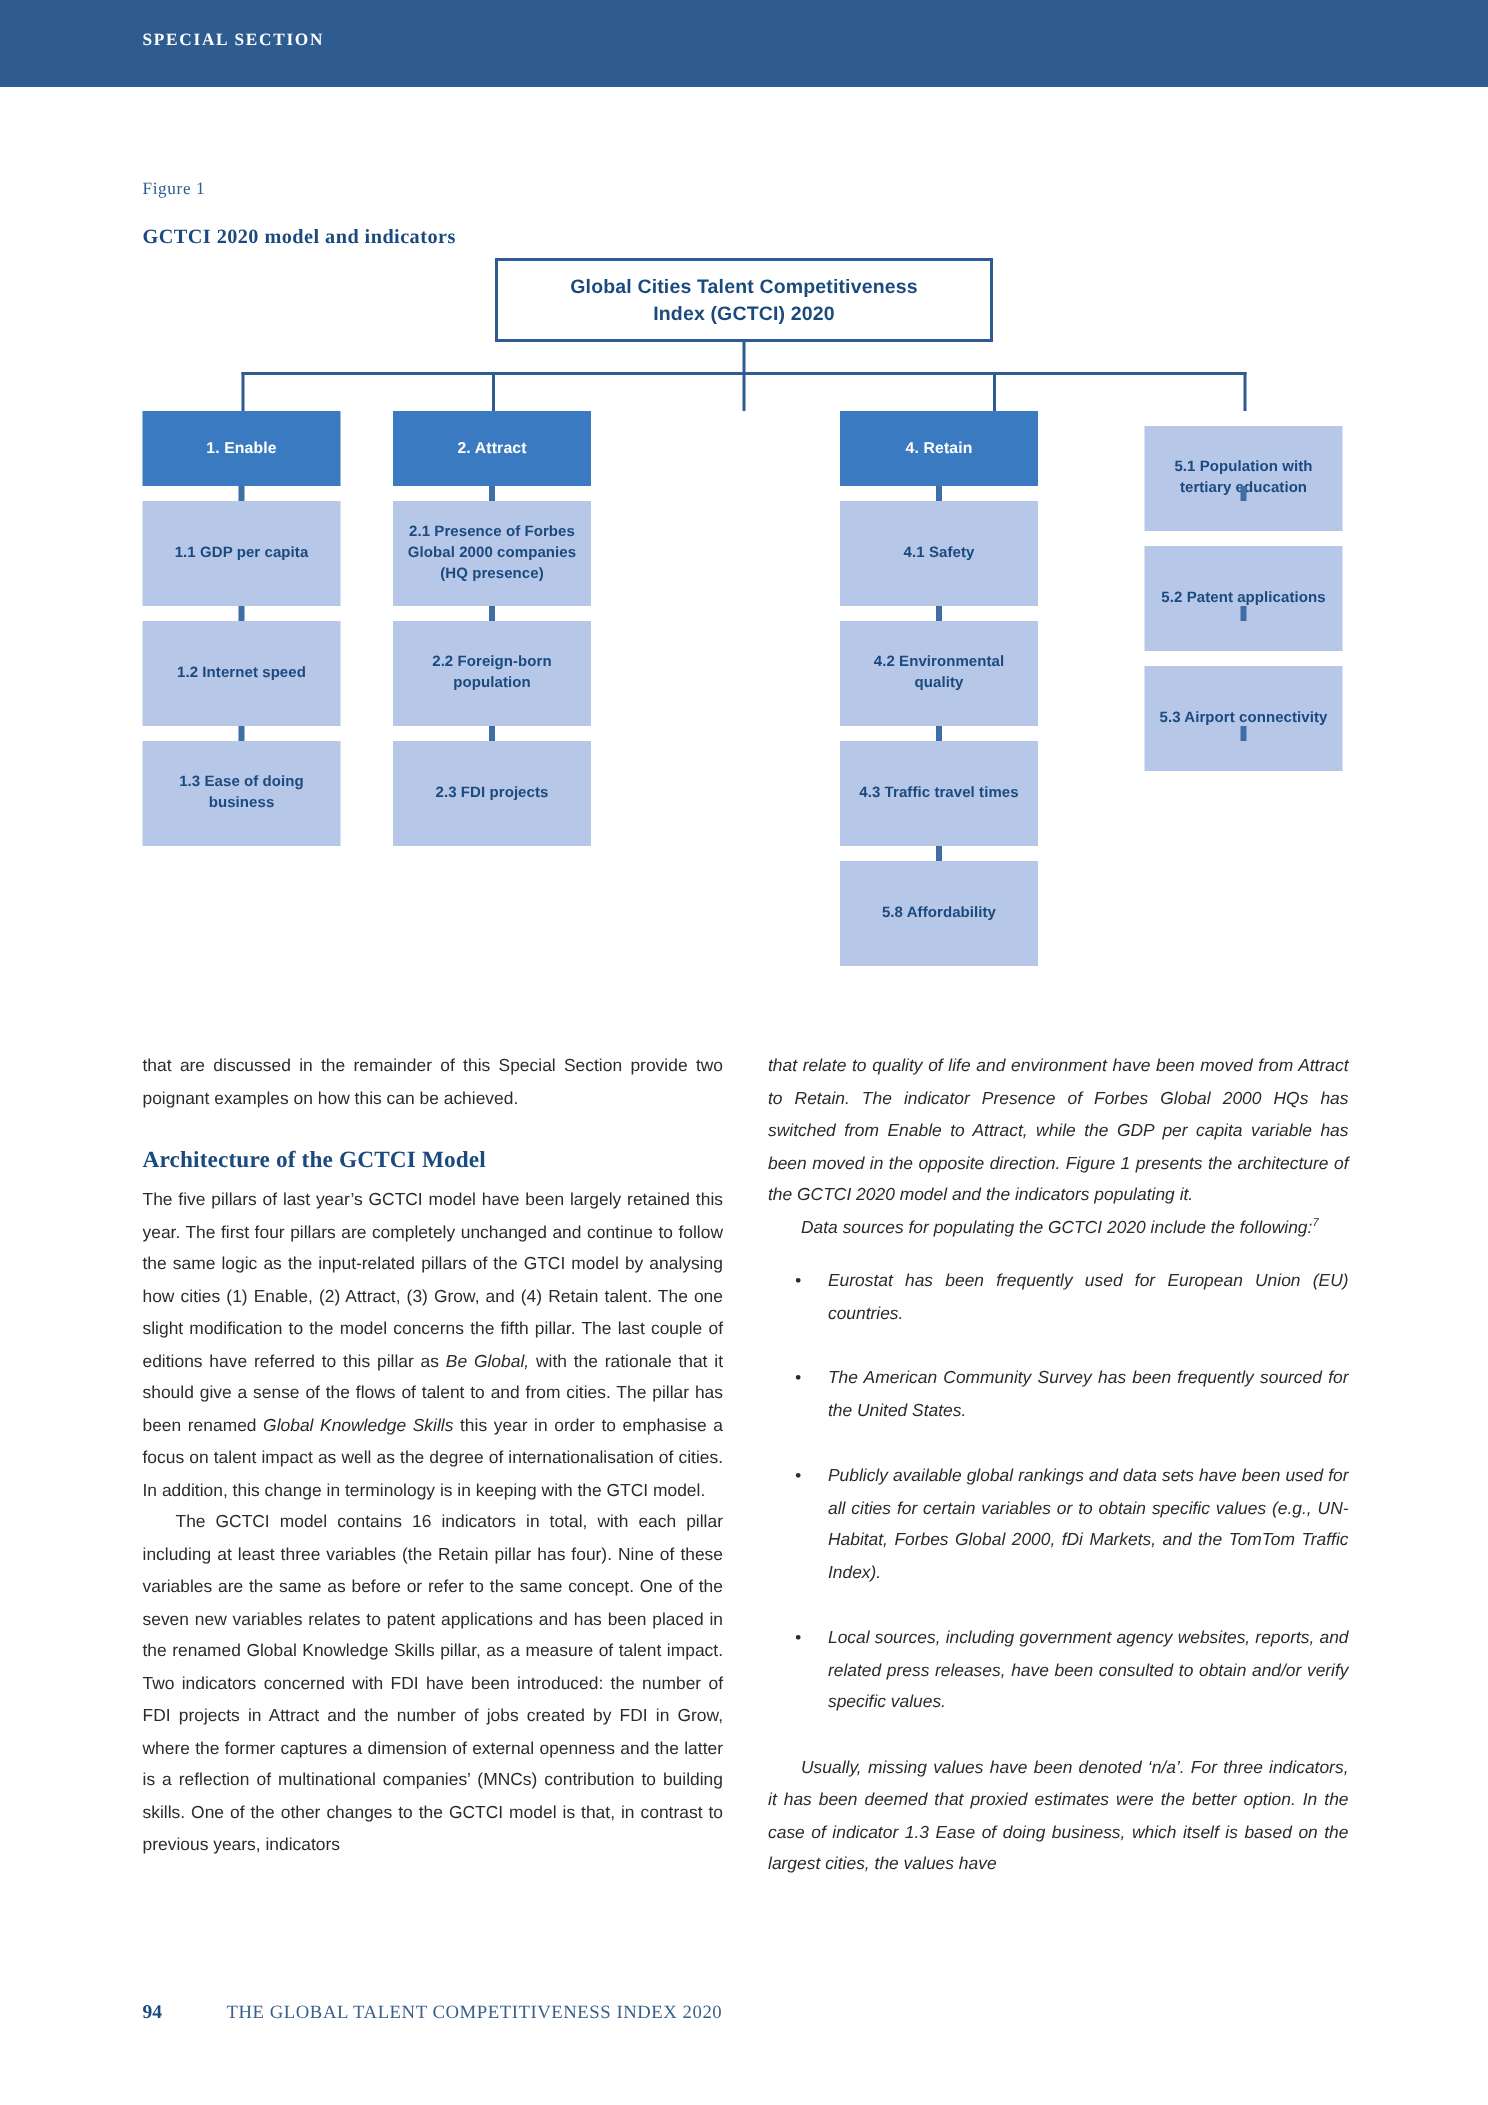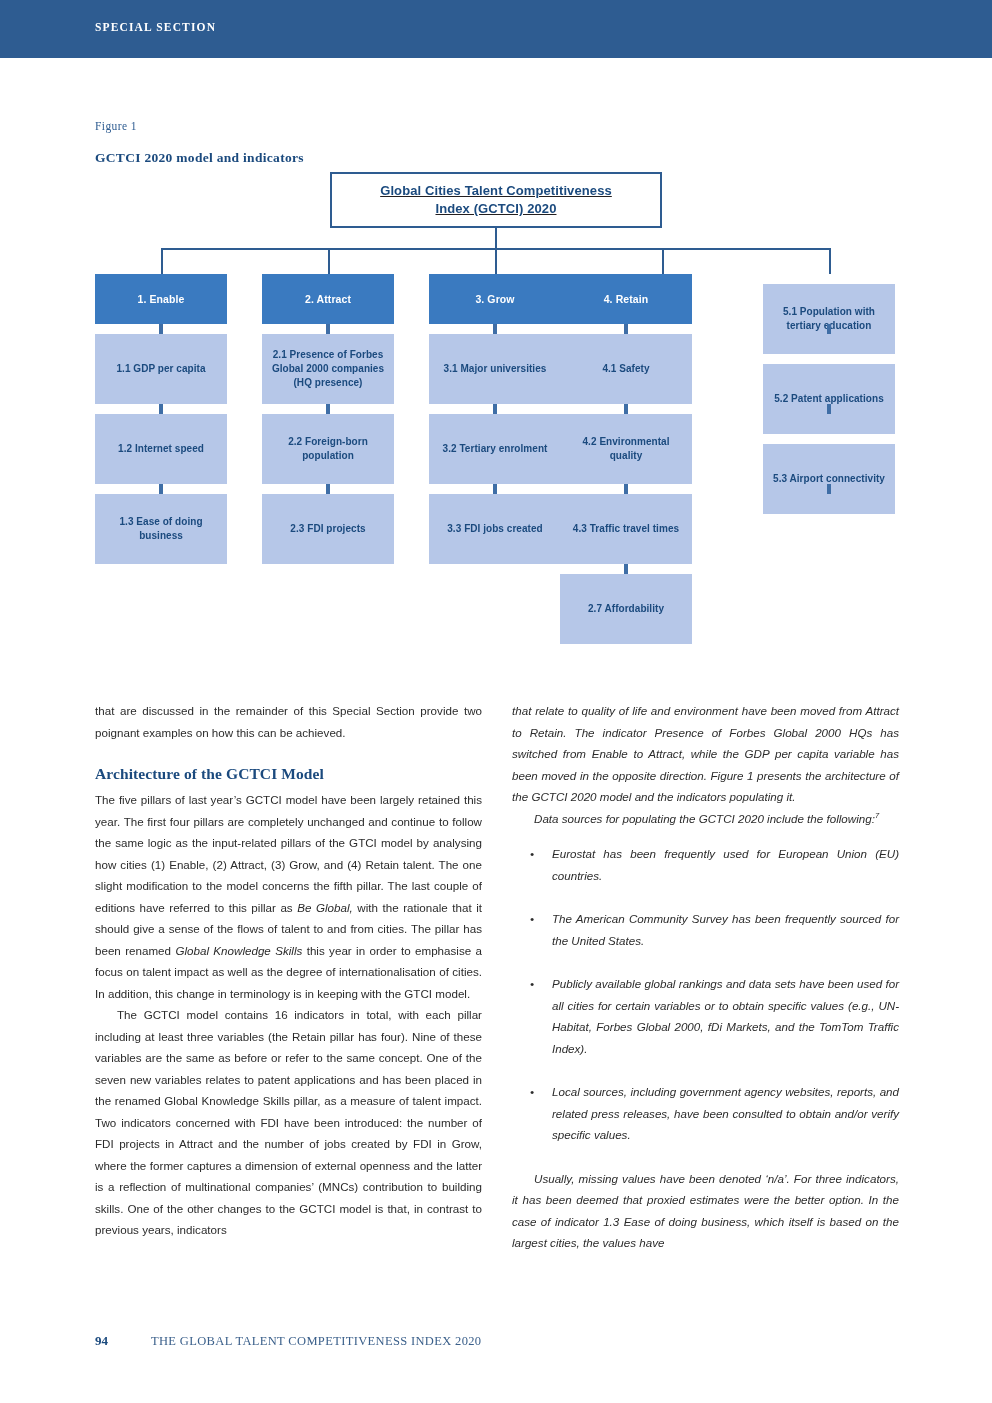--- a/index.html
+++ b/index.html
@@ -73,21 +73,20 @@
     top: 4px;
     width: 332px;
     height: 56px;
     border: 2px solid #2e5c91;
     background: #ffffff;
     box-sizing: border-box;
     display: flex;
     align-items: center;
     justify-content: center;
     text-align: center;
-    text-decoration: underline;
   }
   .root-box .root-text {
     font-size: 13px;
     font-weight: bold;
     color: #1b4a7e;
     line-height: 1.38;
     letter-spacing: 0.1px;
   }
 
   
@@ -263,40 +262,31 @@
   <div class="pillar" style="left:262px; top:106px;">
     <div class="pillar-head">2. Attract</div>
     <div class="stub" style="left:64px; top:50px; height:10px;"></div>
     <div class="ind-box">2.1 Presence of Forbes Global 2000 companies (HQ presence)</div>
     <div class="stub" style="left:64px; top:130px; height:10px;"></div>
     <div class="ind-box">2.2 Foreign-born population</div>
     <div class="stub" style="left:64px; top:210px; height:10px;"></div>
     <div class="ind-box">2.3 FDI projects</div>
   </div>
 
-  <div class="pillar" style="left:429px; top:106px;">
-    <div class="pillar-head">3. Grow</div>
-    <div class="stub" style="left:64px; top:50px; height:10px;"></div>
-    <div class="ind-box">3.1 Major universities</div>
-    <div class="stub" style="left:64px; top:130px; height:10px;"></div>
-    <div class="ind-box">3.2 Tertiary enrolment</div>
-    <div class="stub" style="left:64px; top:210px; height:10px;"></div>
-    <div class="ind-box">3.3 FDI jobs created</div>
-  </div>
 
   <div class="pillar" style="left:560px; top:106px;border-radius:10px;">
     <div class="pillar-head">4. Retain</div>
     <div class="stub" style="left:64px; top:50px; height:10px;"></div>
     <div class="ind-box">4.1 Safety</div>
     <div class="stub" style="left:64px; top:130px; height:10px;"></div>
     <div class="ind-box">4.2 Environmental quality</div>
     <div class="stub" style="left:64px; top:210px; height:10px;"></div>
     <div class="ind-box">4.3 Traffic travel times</div>
     <div class="stub" style="left:64px; top:290px; height:10px;"></div>
-    <div class="ind-box">2.7 Affordability</div>
+    <div class="ind-box">5.8 Affordability</div>
   </div>
 
   <div class="pillar" style="left:763px; top:106px;">
     <div class="stub" style="left:64px; top:50px; height:10px;"></div>
     <div class="ind-box">5.1 Population with tertiary education</div>
     <div class="stub" style="left:64px; top:130px; height:10px;"></div>
     <div class="ind-box">5.2 Patent applications</div>
     <div class="stub" style="left:64px; top:210px; height:10px;"></div>
     <div class="ind-box">5.3 Airport connectivity</div>
   </div>

